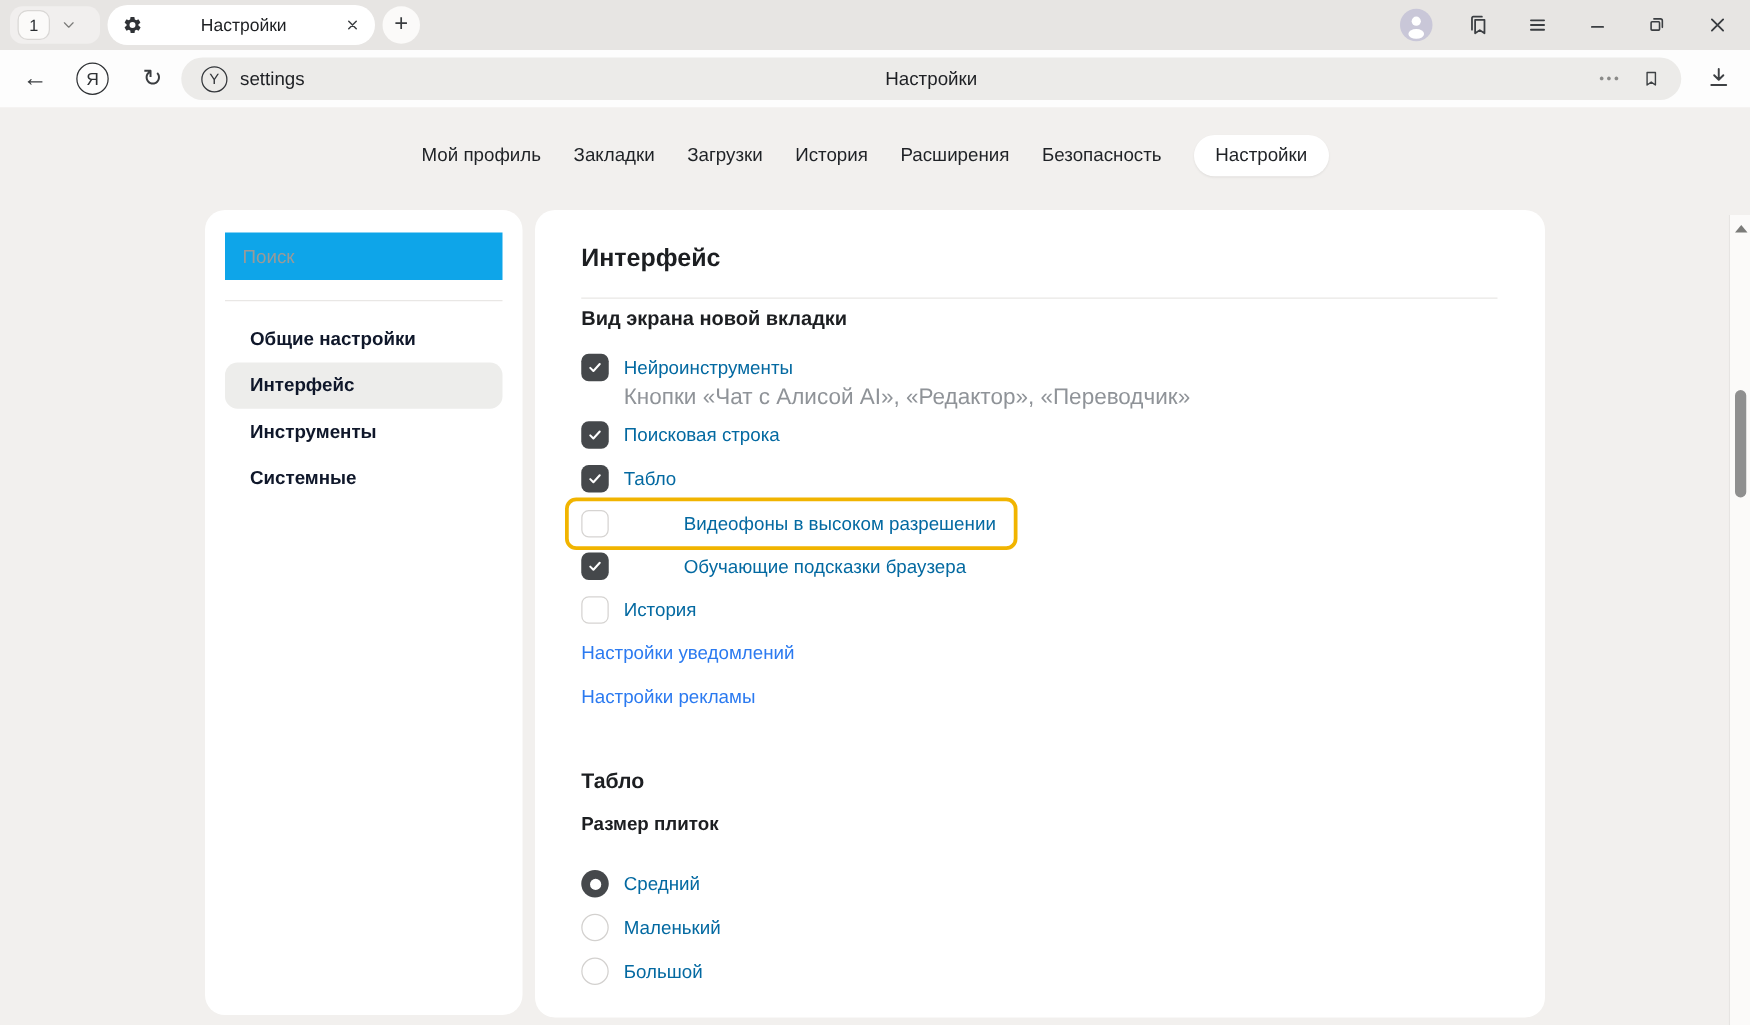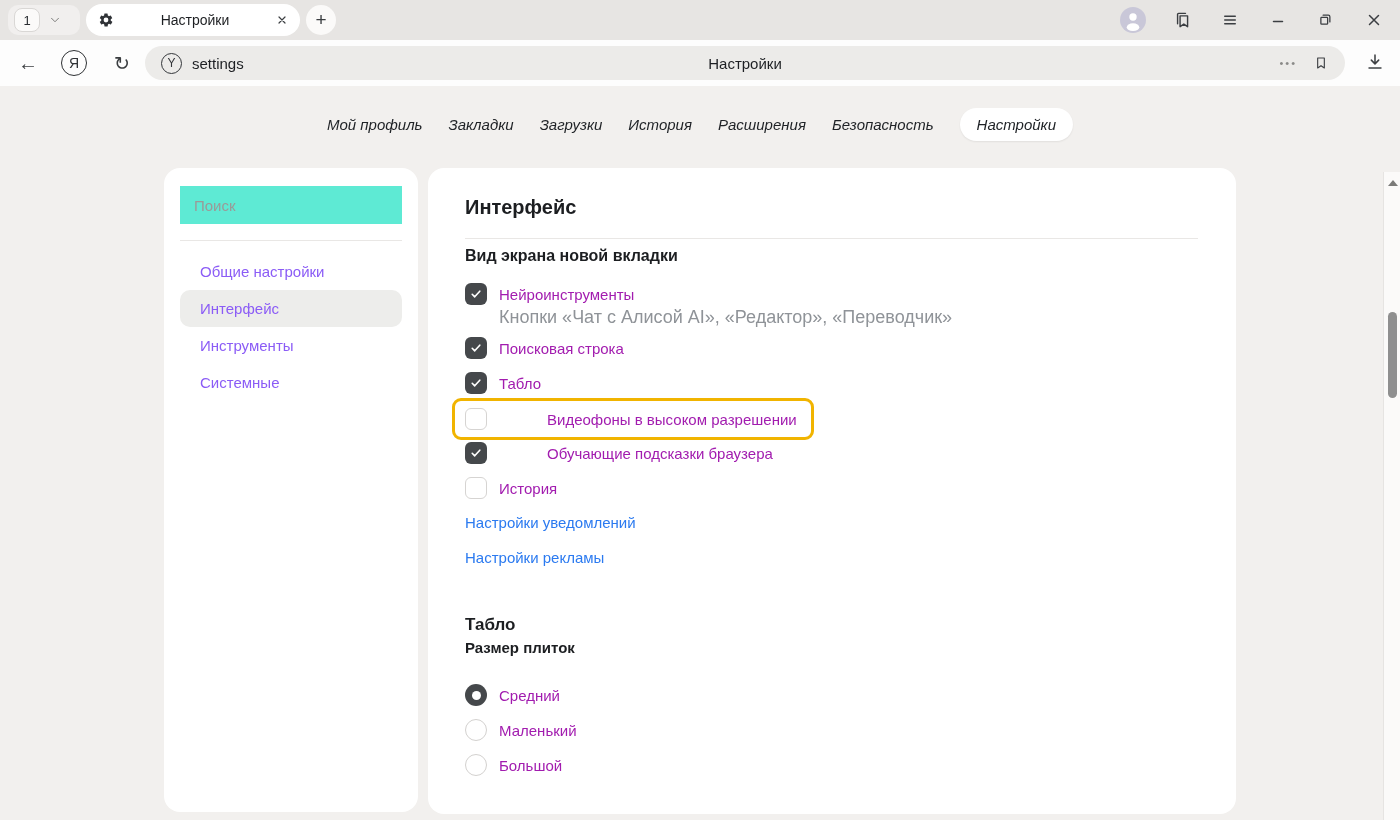--- a/index.html
+++ b/index.html
@@ -37,50 +37,50 @@
   .addr-badge{width:21px;height:21px;border:1.5px solid #33363a;border-radius:50%;display:flex;align-items:center;justify-content:center;font-size:12px;color:#33363a;flex:none;}
   .addr-text{margin-left:10px;font-size:15px;color:#1e2024;}
   .addr-title{position:absolute;left:0;right:0;text-align:center;font-size:15px;color:#1e2024;pointer-events:none;}
   .addr-right{margin-left:auto;display:flex;align-items:center;gap:16px;}
   .addr-dots{font-size:11px;letter-spacing:2px;color:#8a8a88;}
   .addr-flag{color:#3e4144;}
   .dl-ic{position:absolute;left:1364px;top:11px;color:#3e4144;}
 
   
   .content{position:absolute;left:0;top:86px;width:1400px;height:734px;background:var(--page);}
-  .nav-tabs{position:absolute;top:22px;left:50%;transform:translateX(-50%);display:flex;align-items:flex-end;gap:26px;white-space:nowrap;font-style:italic;}
+  .nav-tabs{position:absolute;top:22px;left:50%;transform:translateX(-50%);display:flex;align-items:flex-end;gap:26px;white-space:nowrap;}
   .nav-tab{font-size:15px;color:#1f2226;padding:8px 0;cursor:pointer;}
   .nav-tab.active{background:#fff;border-radius:18px;padding:8px 17px;box-shadow:0 1px 2px rgba(0,0,0,.07);}
 
   .sidebar{position:absolute;left:164px;top:82px;width:254px;height:644px;background:var(--panel);border-radius:16px;padding:18px 16px;}
-  .search-input{width:100%;height:38px;background:#5eead4;border:none;border-radius:0;padding:0 14px;font-size:15px;color:#1f2226;outline:none;}
+  .search-input{width:100%;height:38px;background:#0ea5e9;border:none;border-radius:0;padding:0 14px;font-size:15px;color:#1f2226;outline:none;}
   .search-input::placeholder{color:#9a9a98;}
   .side-divider{height:1px;background:var(--divider);margin-top:16px;}
   .side-list{margin-top:12px;}
-  .side-item{padding:8px 0 8px 20px;font-size:15px;line-height:21px;color:#8b5cf6;border-radius:10px;cursor:pointer;}
+  .side-item{padding:8px 0 8px 20px;font-size:15px;line-height:21px;color:#0f172a;border-radius:10px;cursor:pointer;font-weight:bold;}
   .side-item.selected{background:var(--sel);}
 
   .main{position:absolute;left:428px;top:82px;width:808px;height:646px;background:var(--panel);border-radius:16px;padding:26px 38px 0 37px;}
   .main h1{font-size:20px;line-height:26px;font-weight:700;}
   .main-divider{height:1px;background:var(--divider);margin-top:18px;}
   .sec-title{margin-top:6px;font-size:16px;line-height:21px;font-weight:700;}
   .row{display:flex;align-items:center;height:26px;margin-top:9px;cursor:pointer;}
   .row.first{margin-top:15px;}
   .row.no-top{margin-top:0;gap:48px;}
   .cb{width:22px;height:22px;border-radius:6px;flex:none;}
   .cb.on{background:var(--ctrl);display:flex;align-items:center;justify-content:center;}
   .cb.off{background:#fff;border:1px solid var(--cbborder);}
-  .row-label{margin-left:12px;font-size:15px;color:#a21caf;}
+  .row-label{margin-left:12px;font-size:15px;color:#0369a1;}
   .sub-note{margin:2px 0 0 34px;font-size:18px;line-height:17px;color:var(--sub);}
   .hl-box{margin-top:2px;margin-left:-13px;width:fit-content;border:3px solid var(--hl);border-radius:9px;padding:5px 14px 5px 10px;}
   .hl-box .row{margin-top:0;}
   .link{display:block;margin-top:12px;font-size:15px;line-height:20px;color:var(--link);text-decoration:none;width:fit-content;cursor:pointer;}
   .link+.link{margin-top:15px;}
   .h2{margin-top:46px;font-size:17px;line-height:22px;font-weight:700;}
-  .h3{margin-top:2px;font-size:15px;line-height:20px;font-weight:700;}
+  .h3{margin-top:14px;font-size:15px;line-height:20px;font-weight:700;}
   .radio-row{display:flex;align-items:center;height:26px;margin-top:9px;cursor:pointer;}
   .radio-row.first{margin-top:24px;}
   .radio{width:22px;height:22px;border-radius:50%;flex:none;}
   .radio.on{background:var(--ctrl);display:flex;align-items:center;justify-content:center;}
   .radio.on .dot{width:9px;height:9px;border-radius:50%;background:#fff;}
   .radio.off{background:#fff;border:1px solid #d3d1cf;}
 
   
   .scrollbar{position:absolute;right:0;top:86px;width:17px;height:734px;background:#fbfaf9;border-left:1px solid #e6e4e2;}
   .sb-up{position:absolute;top:8px;left:4px;width:0;height:0;border-left:5px solid transparent;border-right:5px solid transparent;border-bottom:6px solid #7b7b79;}

